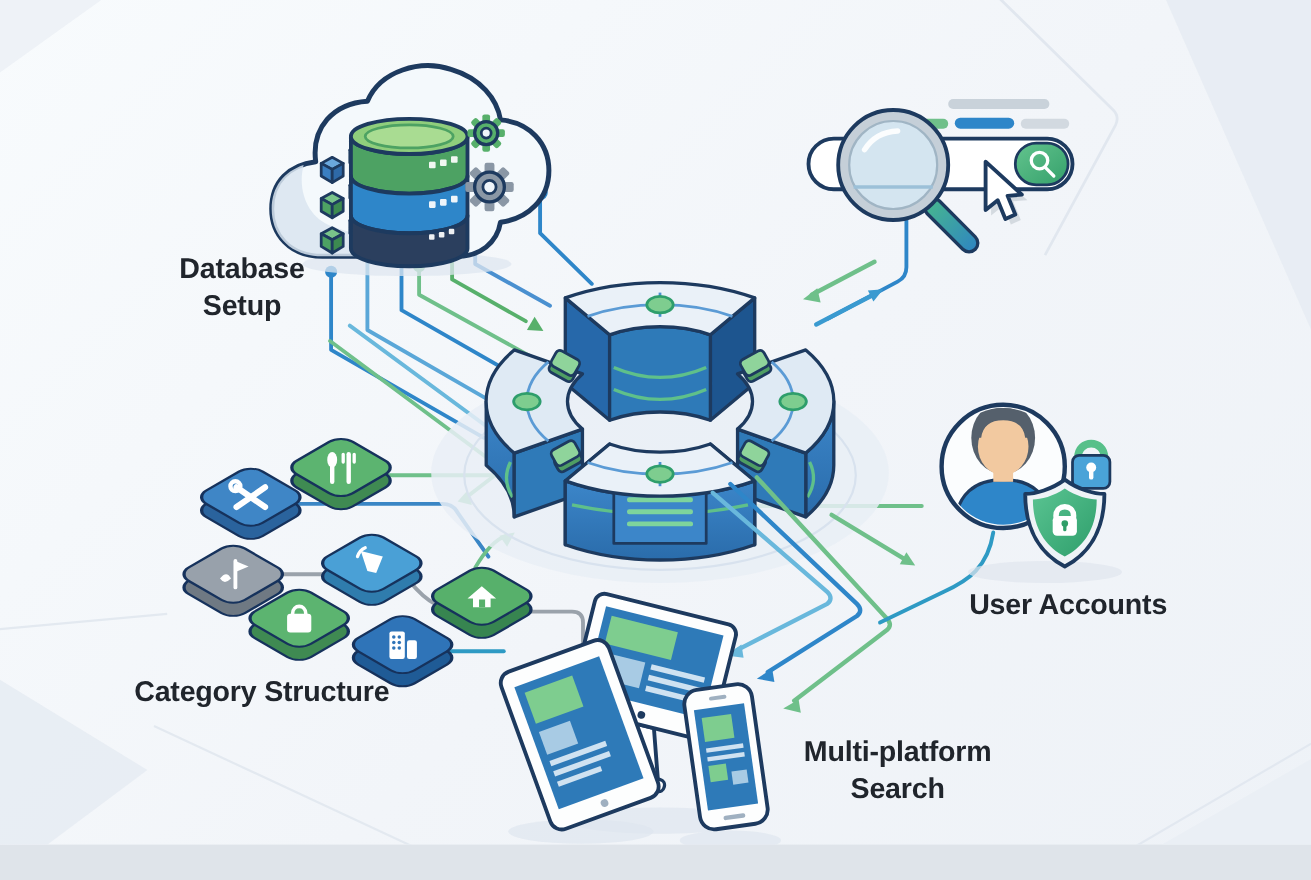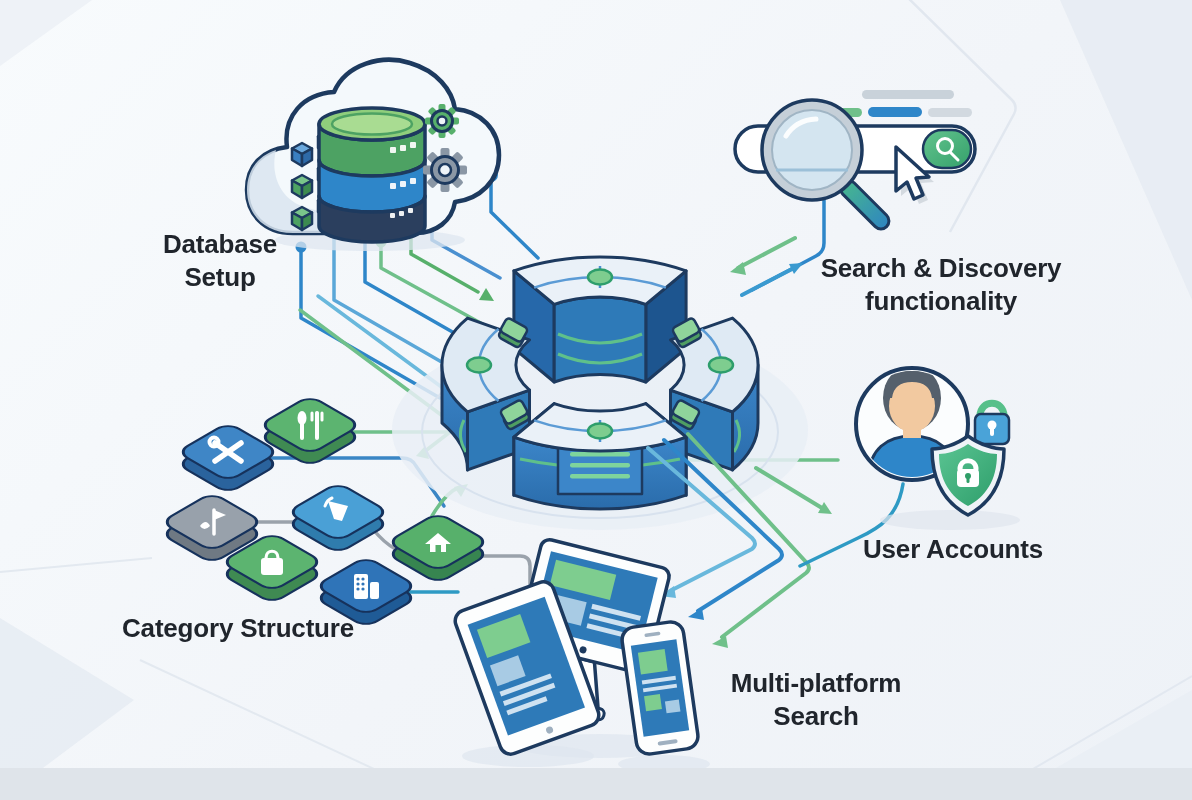--- a/index.html
+++ b/index.html
@@ -428,25 +428,21 @@
       <rect x="3" y="14" width="14" height="12" fill="#a8cbe4"></rect>
       <rect x="-10" y="53" width="20" height="4" rx="2" fill="#9fb0c0"></rect>
     </g>
   </g>
 </svg>
 
 <div class="label" style="left:100px;top:228px;width:240px;">
   <span>Database</span>
   <span>Setup</span>
 </div>
-<div class="label" style="left:781px;top:252px;width:320px;">
-  <span>Search &amp; Discovery</span>
-  <span>functionality</span>
-</div>
-<div class="label" style="left:813px;top:533px;width:280px;">
+<div class="label" style="left:831px;top:533px;width:280px;">
   <span>User Accounts</span>
 </div>
 <div class="label" style="left:78px;top:612px;width:320px;">
   <span>Category Structure</span>
 </div>
 <div class="label" style="left:686px;top:667px;width:260px;">
   <span>Multi-platform</span>
   <span>Search</span>
 </div>
 

